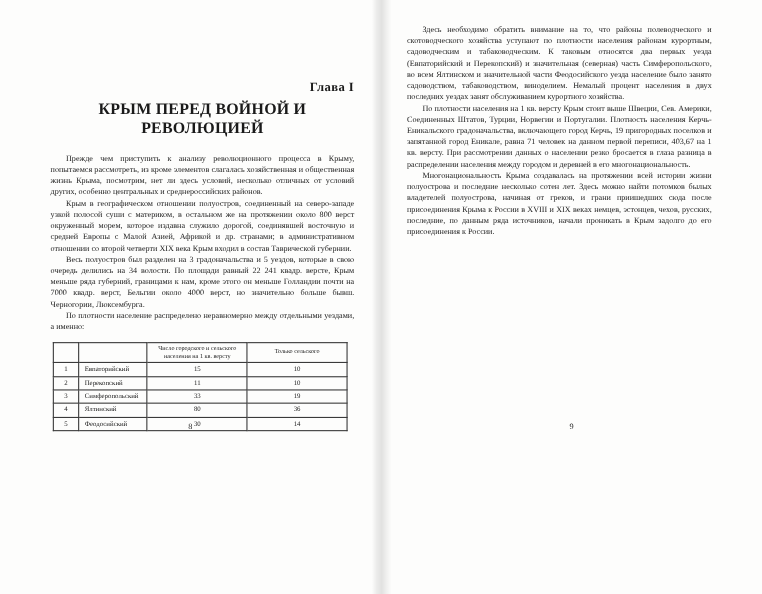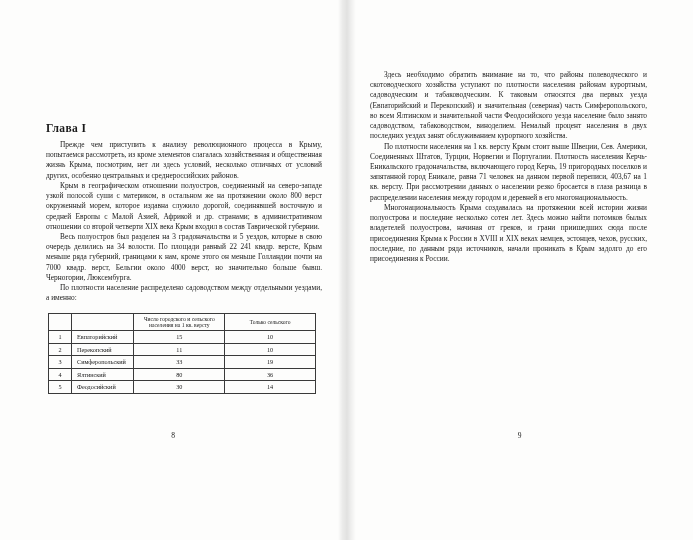--- a/index.html
+++ b/index.html
@@ -18,41 +18,40 @@
     position: relative;
     width: 693px;
     height: 540px;
     background: #fdfdfc;
     display: flex;
   }
   .page {
     position: relative;
     box-sizing: border-box;
     height: 408px;
-    margin-top: 48px;
   }
   .page-left {
     width: 346px;
     padding: 22px 24px 0 46px;
   }
   .page-right {
     width: 347px;
     padding: 22px 46px 0 24px;
   }
   .gutter-shade {
     position: absolute;
     top: 0;
     left: 338px;
     width: 18px;
     height: 540px;
     background: linear-gradient(to right, rgba(0,0,0,0.00), rgba(0,0,0,0.07), rgba(0,0,0,0.11), rgba(0,0,0,0.05), rgba(0,0,0,0.00));
     pointer-events: none;
   }
   .chapter-label {
-    text-align: left;
+    text-align: right;
     font-weight: bold;
     font-size: 11.5px;
     letter-spacing: 0.4px;
     margin-top: 52px;
     margin-bottom: 6px;
   }
   .chapter-title {
     text-align: center;
     font-weight: bold;
     font-size: 14.5px;
@@ -125,25 +124,26 @@
   }
 </style>
 </head>
 <body>
 
 <div class="spread">
 
   <div class="page page-left">
 
     <div class="chapter-label">Глава I</div>
+    <div class="chapter-title">КРЫМ ПЕРЕД ВОЙНОЙ И РЕВОЛЮЦИЕЙ</div>
 
     <p class="body">Прежде чем приступить к анализу революционного процесса в Крыму, попытаемся рассмотреть, из кроме элементов слагалась хозяйственная и общественная жизнь Крыма, посмотрим, нет ли здесь условий, несколько отличных от условий других, особенно центральных и среднероссийских районов.</p>
     <p class="body">Крым в географическом отношении полуостров, соединенный на северо-западе узкой полосой суши с материком, в остальном же на протяжении около 800 верст окруженный морем, которое издавна служило дорогой, соединявшей восточную и средней Европы с Малой Азией, Африкой и др. странами; в административном отношении со второй четверти XIX века Крым входил в состав Таврической губернии.</p>
     <p class="body">Весь полуостров был разделен на 3 градоначальства и 5 уездов, которые в свою очередь делились на 34 волости. По площади равный 22 241 квадр. версте, Крым меньше ряда губерний, границами к нам, кроме этого он меньше Голландии почти на 7000 квадр. верст, Бельгии около 4000 верст, но значительно больше бывш. Черногории, Люксембурга.</p>
-    <p class="body">По плотности население распределено садоводством между отдельными уездами, а именно:</p>
+    <p class="body">По плотности население распределено неравномерно между отдельными уездами, а именно:</p>
 
     <div class="table-wrap">
       <table class="pop-table">
         <thead>
           <tr>
             <th style="width:16px;"></th>
             <th></th>
             <th class="col-sub">Число городского и сельского населения на 1 кв. версту</th>
             <th class="col-sub">Только сельского</th>
           </tr>

